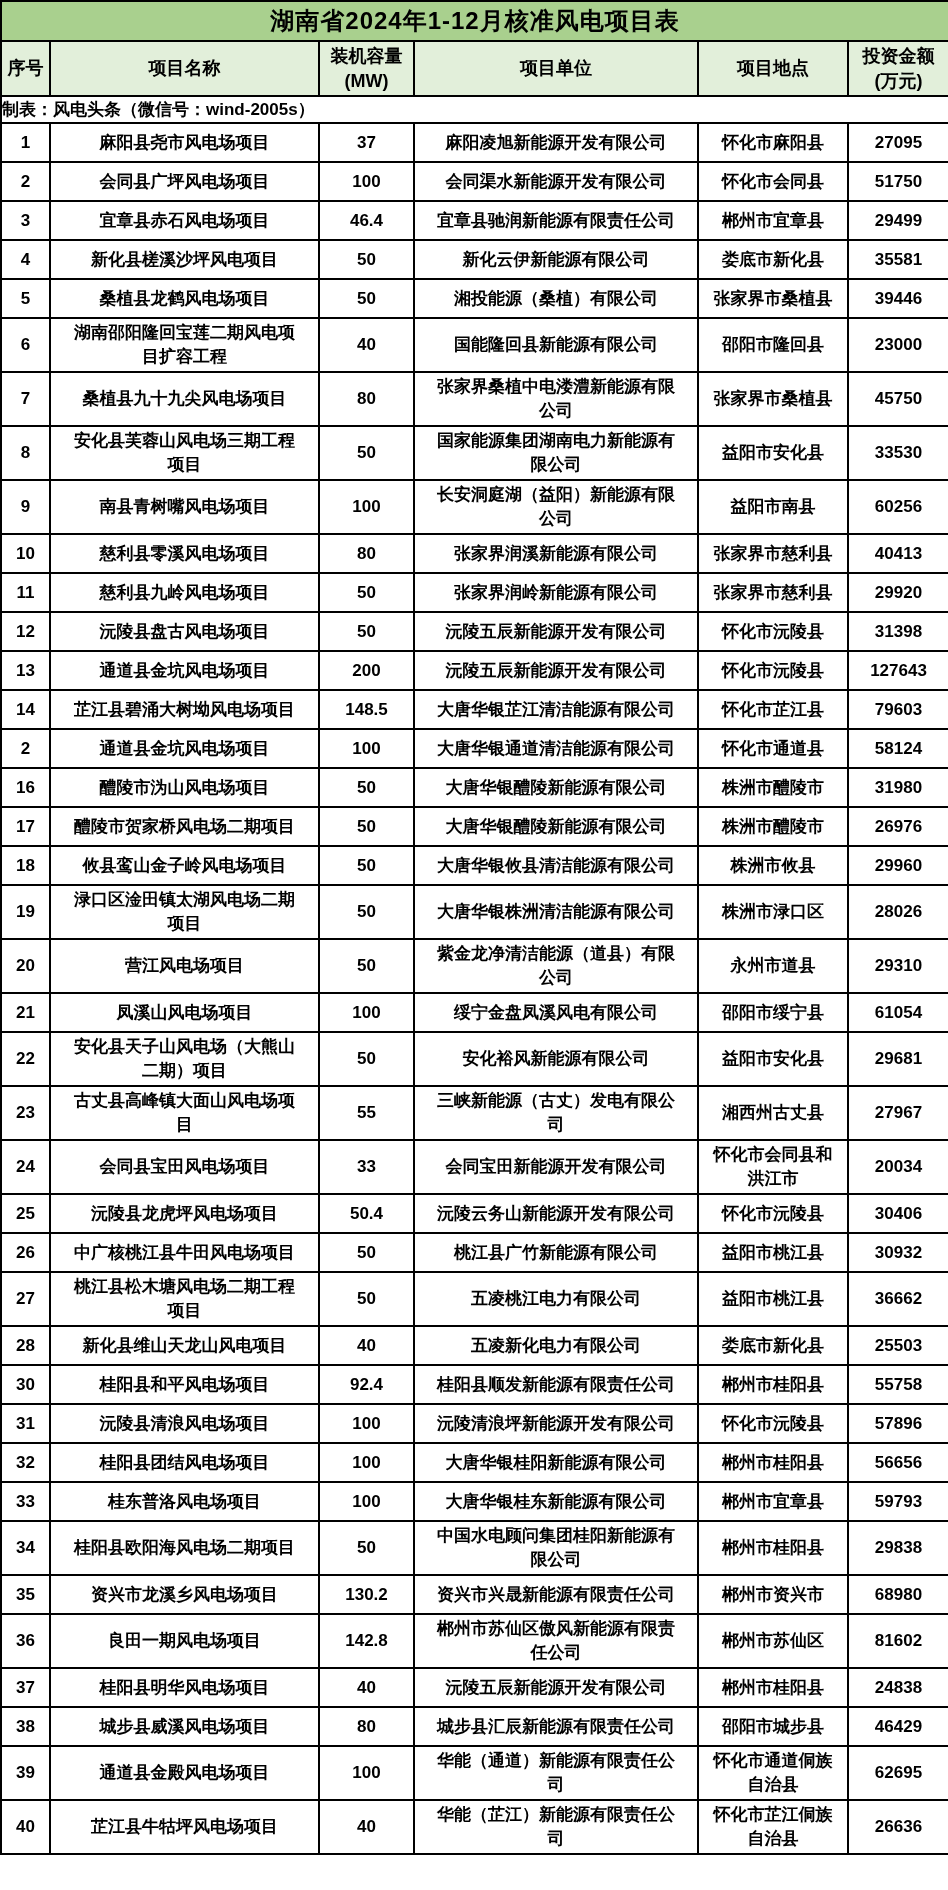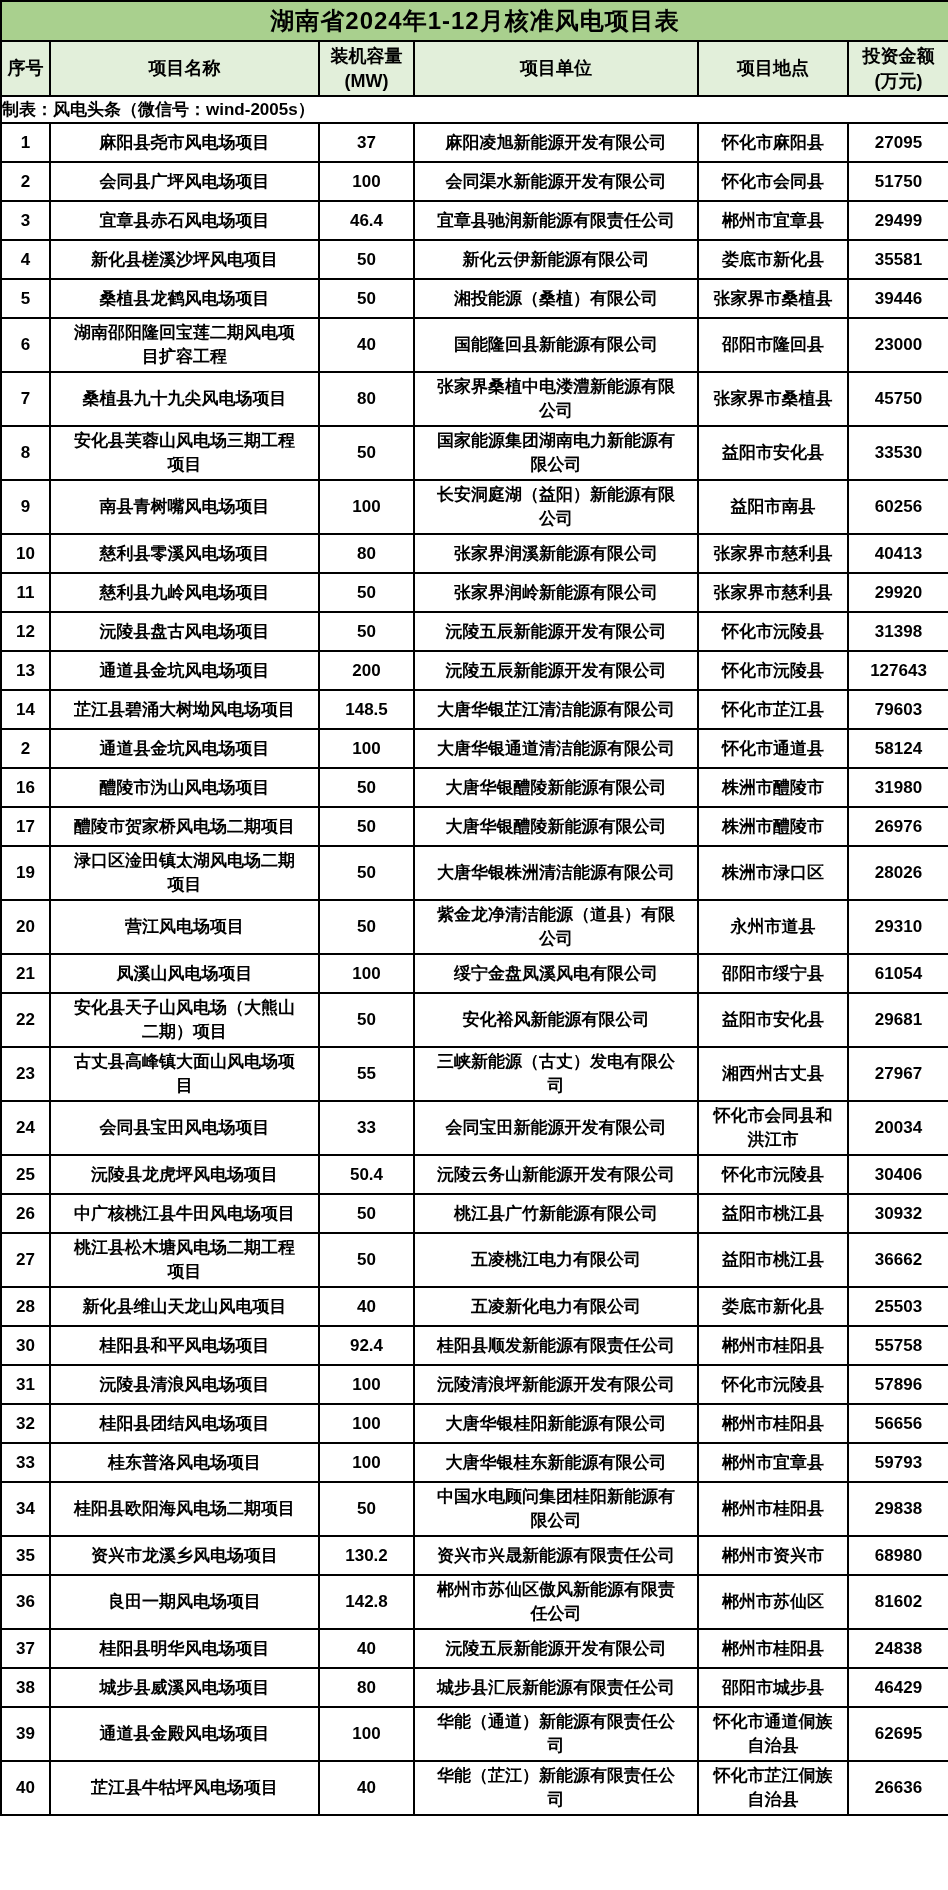--- a/index.html
+++ b/index.html
@@ -224,20 +224,28 @@
       </tr>
       <tr>
         <td class="col-index">17</td>
         <td class="col-name">醴陵市贺家桥风电场二期项目</td>
         <td class="col-capacity">50</td>
         <td class="col-company">大唐华银醴陵新能源有限公司</td>
         <td class="col-location">株洲市醴陵市</td>
         <td class="col-investment">26976</td>
       </tr>
       <tr>
+        <td class="col-index">18</td>
+        <td class="col-name">攸县鸾山金子岭风电场项目</td>
+        <td class="col-capacity">50</td>
+        <td class="col-company">大唐华银攸县清洁能源有限公司</td>
+        <td class="col-location">株洲市攸县</td>
+        <td class="col-investment">29960</td>
+      </tr>
+      <tr>
         <td class="col-index">19</td>
         <td class="col-name">渌口区淦田镇太湖风电场二期项目</td>
         <td class="col-capacity">50</td>
         <td class="col-company">大唐华银株洲清洁能源有限公司</td>
         <td class="col-location">株洲市渌口区</td>
         <td class="col-investment">28026</td>
       </tr>
       <tr>
         <td class="col-index">20</td>
         <td class="col-name">营江风电场项目</td>

